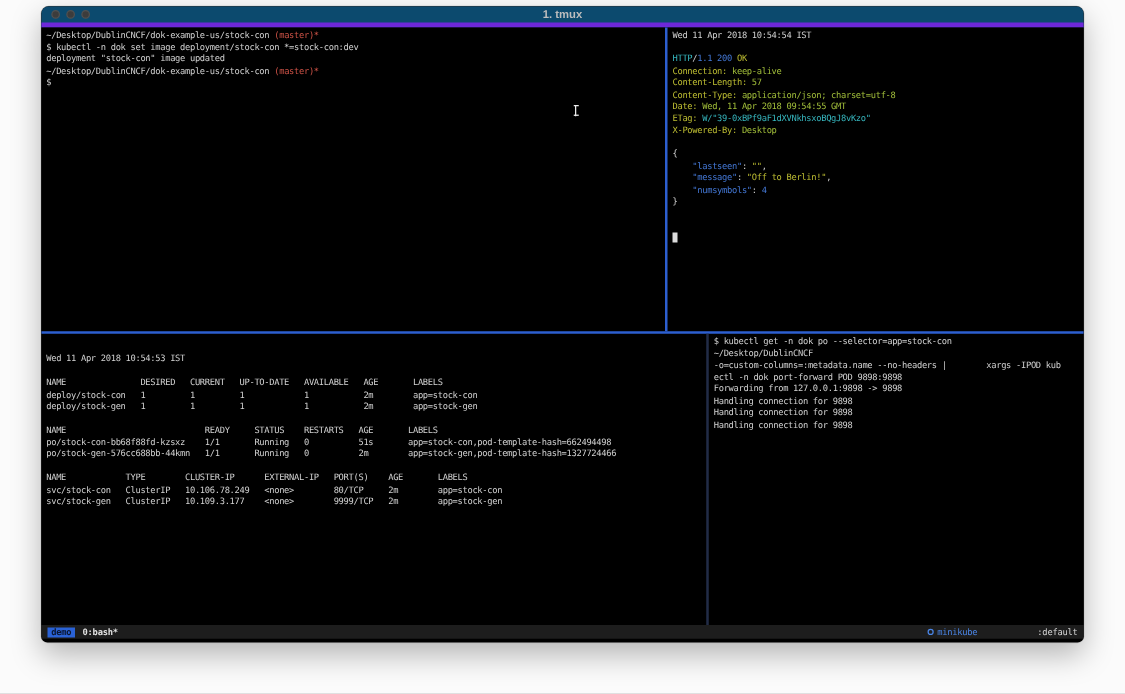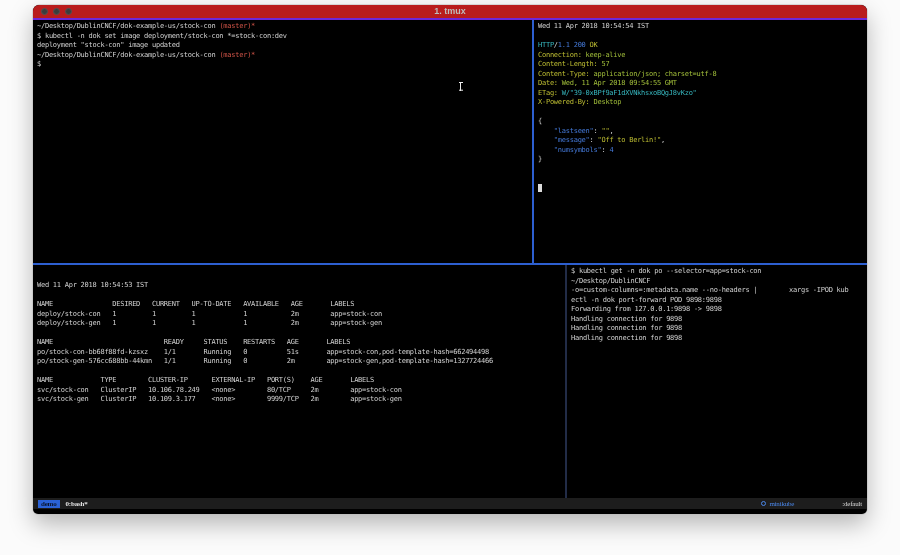--- a/index.html
+++ b/index.html
@@ -5,22 +5,22 @@
   html,body{margin:0;padding:0;}
   body{width:900px;height:555px;overflow:hidden;background:#fbfbfb;
        font-family:"DejaVu Sans Mono", monospace;}
   .stage{position:relative;width:900px;height:555px;background:#fbfbfb;}
 
   .window{position:absolute;left:33px;top:5px;width:834px;height:509px;
           background:#000;border-radius:6px 6px 5px 5px;overflow:hidden;
           box-shadow:0 0 0 0.5px #bcbcbc, 0 10px 24px rgba(0,0,0,.28);}
 
   
-  .titlebar{position:relative;height:13px;background:#b91c1c;
-            border-bottom:2px solid #6d28d9;display:flex;align-items:center;}
+  .titlebar{position:relative;height:13px;background:#0c4a6e;
+            border-bottom:4px solid #6d28d9;display:flex;align-items:center;}
   .lights{position:absolute;left:8px;top:3px;display:flex;gap:5px;}
   .light{width:7px;height:7px;border-radius:50%;background:#3c3c3c;
          border:0.5px solid #515151;box-sizing:border-box;}
   .wtitle{position:absolute;left:0;right:0;text-align:center;
           font-family:"Liberation Sans", sans-serif;font-size:9px;
           font-weight:600;color:#bdbdbd;line-height:13px;}
 
   
   .term{position:relative;width:834px;height:478px;background:#000;}
   .pane{position:absolute;overflow:hidden;padding:2px 0 0 4px;box-sizing:border-box;
@@ -47,21 +47,21 @@
   
   .ibeam{position:absolute;left:425px;top:62px;width:5px;height:9px;}
   .ibeam::before{content:"";position:absolute;left:2px;top:0;width:1.3px;height:9px;background:#ececec;}
   .ibeam::after{content:"";position:absolute;left:0.5px;top:0;width:4px;height:1.3px;
                 background:#ececec;box-shadow:0 7.7px 0 #ececec;}
 
   
   .statusbar{position:relative;height:11px;background:#1d1d1d;display:flex;
              justify-content:space-between;align-items:center;padding:0 5px;
              font-size:7px;letter-spacing:-0.2px;}
-  .sb-left,.sb-right{display:flex;align-items:center;font-family:Liberation Serif, serif;}
+  .sb-left,.sb-right{display:flex;align-items:center;}
   .session{background:#2a62d6;color:#0a1630;padding:0 3px;font-weight:bold;margin-right:6px;}
   .winlabel{color:#e2e2e2;font-weight:bold;}
   .kicon{display:inline-block;width:5px;height:5px;border:1px solid #4a86e8;
          border-radius:50%;margin-right:3px;box-sizing:border-box;}
   .kctx{color:#4a86e8;}
   .kns{color:#d8d8d8;margin-left:48px;}
 </style>
 </head>
 <body>
 

